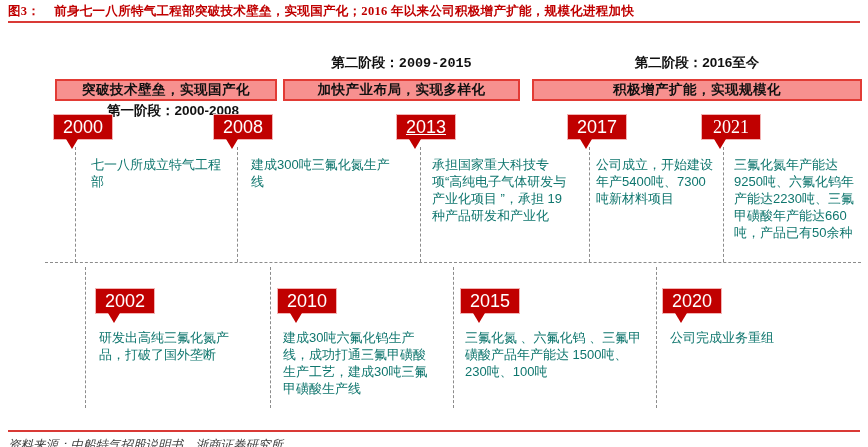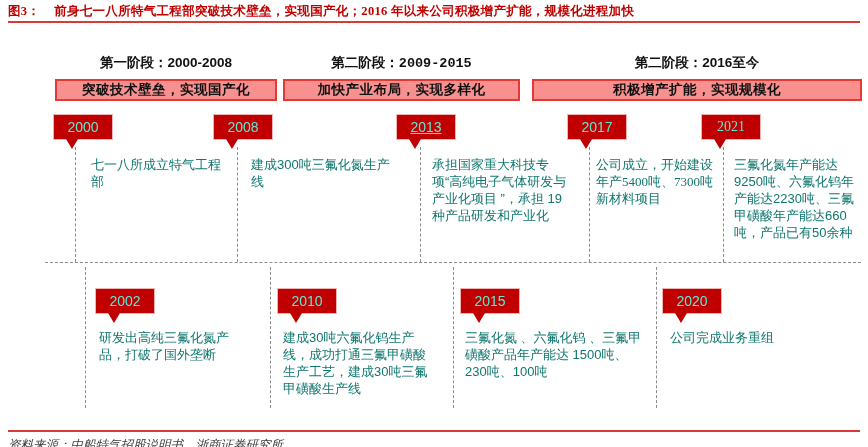--- a/index.html
+++ b/index.html
@@ -27,27 +27,27 @@
   .phase-header{
     position:absolute;top:54px;height:18px;text-align:center;
     font-weight:bold;font-size:13.5px;color:#111;
   }
   .banner{
     position:absolute;top:79px;height:18px;
     background:var(--banner-fill);border:2px solid var(--banner-border);
     text-align:center;font-weight:bold;font-size:13.5px;color:#111;
     line-height:18px;letter-spacing:.5px;
   }
-  .ph1{left:55px;width:222px;} .ph2{left:283px;width:237px;font-family:Liberation Mono, monospace;} .ph3{left:532px;width:330px;}
+  .ph1{left:62px;width:222px;margin-top:48px;} .ph2{left:283px;width:237px;font-family:Liberation Mono, monospace;} .ph3{left:532px;width:330px;}
   .b1{left:55px;width:218px;}  .b2{left:283px;width:233px;}  .b3{left:532px;width:326px;}
   
   .marker{
     position:absolute;width:58px;height:24px;
     background:var(--marker-fill);border:1px solid var(--marker-border);
-    color:#5eead4;font-size:14px;text-align:center;line-height:24px;
+    color:#ffffff;font-size:18px;text-align:center;line-height:24px;
   }
   .marker .ptr{
     position:absolute;left:12px;top:24px;width:0;height:0;
     border-left:6px solid transparent;border-right:6px solid transparent;
     border-top:10px solid var(--marker-fill);
   }
   .m-top{top:114px;} .m-bot{top:288px;}
   .m2000{left:53px;} .m2008{left:213px;} .m2013{left:396px;text-decoration:underline;} .m2017{left:567px;} .m2021{left:701px;font-family:Liberation Serif, serif;}
   .m2002{left:95px;} .m2010{left:277px;} .m2015{left:460px;} .m2020{left:662px;}
   
@@ -58,21 +58,21 @@
   .vb1{left:85px;} .vb2{left:270px;} .vb3{left:453px;} .vb4{left:656px;}
   .hdash{position:absolute;top:262px;left:45px;width:816px;height:0;border-top:1px dashed var(--dash);}
   
   .evt{
     position:absolute;font-size:13px;line-height:17px;color:#0f766e;
   }
   .t-top{top:156px;} .t-bot{top:329px;}
   .t1{left:91px;width:142px;}
   .t2{left:251px;width:146px;}
   .t3{left:432px;width:142px;}
-  .t4{left:596px;width:118px;font-family:Liberation Serif, serif;}
+  .t4{left:596px;width:118px;}
   .t5{left:734px;width:124px;}
   .tb1{left:99px;width:130px;}
   .tb2{left:283px;width:154px;}
   .tb3{left:465px;width:184px;}
   .tb4{left:670px;width:170px;}
 </style>
 </head>
 <body>
 
 <div class="canvas">

